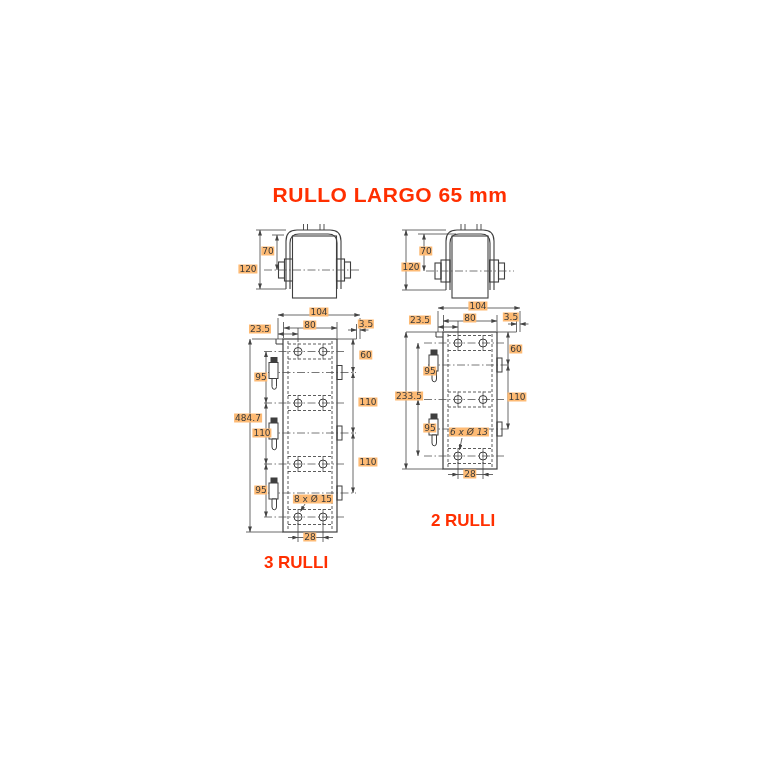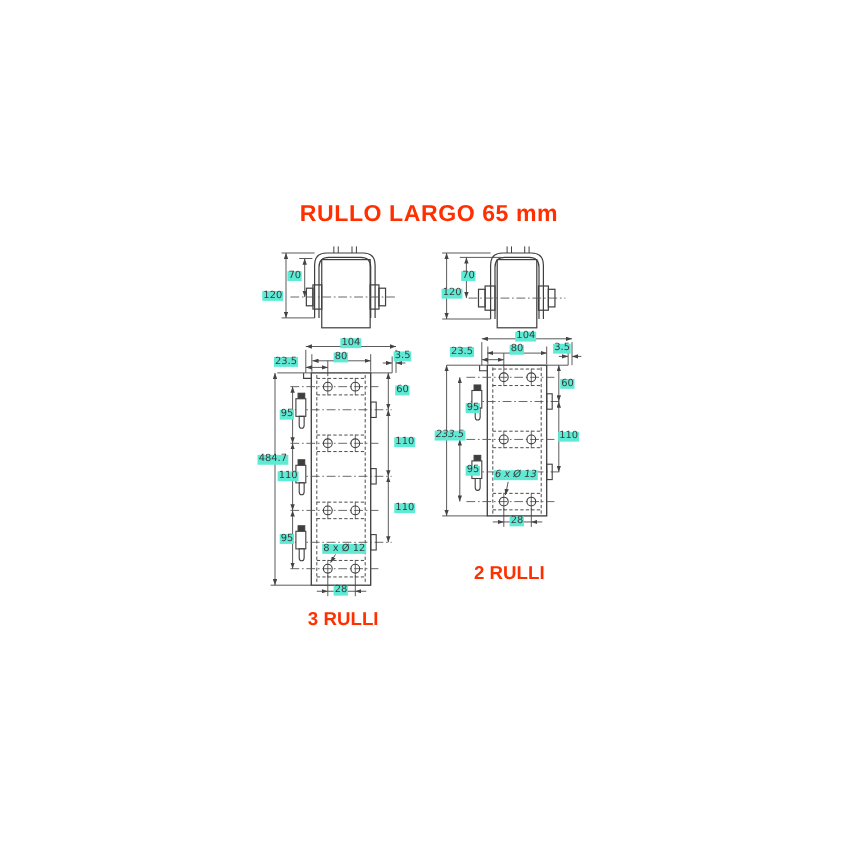--- a/index.html
+++ b/index.html
@@ -1,20 +1,20 @@
 <!DOCTYPE html>
 <html><head>
 <meta charset="utf-8">
 <style>
   html,body{margin:0;padding:0;background:#fff;}
   #canvas{position:relative;width:616px;height:768px;background:#fff;overflow:hidden;
           font-family:"DejaVu Sans",sans-serif;}
   #drawing{position:absolute;left:0;top:0;}
   .dim{position:absolute;transform:translate(-50%,-50%);font:9px "DejaVu Sans",sans-serif;
-       color:#3a3a3a;background:#5eead4;padding:0 1px;white-space:nowrap;line-height:1;}
+       color:#3a3a3a;background:#fdba74;padding:0 1px;white-space:nowrap;line-height:1;}
   .title{position:absolute;transform:translate(-50%,-50%);font:bold 21px "Liberation Sans",sans-serif;
          color:#ff2f00;white-space:nowrap;letter-spacing:0.5px;}
   .variant{position:absolute;transform:translate(-50%,-50%);font:bold 17px "Liberation Sans",sans-serif;
            color:#ff2f00;white-space:nowrap;}
 </style>
 </head>
 <body>
 
 <div id="canvas">
 
@@ -211,28 +211,28 @@
   <span class="dim" style="left:260px;top:329px;">23.5</span>
   <span class="dim" style="left:366px;top:324px;">3.5</span>
   <span class="dim" style="left:248px;top:418px;">484.7</span>
   <span class="dim" style="left:261px;top:377px;">95</span>
   <span class="dim" style="left:262px;top:433px;">110</span>
   <span class="dim" style="left:261px;top:490px;">95</span>
   <span class="dim" style="left:366px;top:355px;">60</span>
   <span class="dim" style="left:368px;top:402px;">110</span>
   <span class="dim" style="left:368px;top:462px;">110</span>
   <span class="dim" style="left:310px;top:537px;">28</span>
-  <span class="dim" style="left:313px;top:499px;">8 x Ø 12</span>
-  <div class="variant" style="left:312px;top:563px;">3 RULLI</div>
+  <span class="dim" style="left:313px;top:499px;">8 x Ø 15</span>
+  <div class="variant" style="left:296px;top:563px;">3 RULLI</div>
 
   <span class="dim" style="left:478px;top:306px;">104</span>
   <span class="dim" style="left:470px;top:318px;">80</span>
   <span class="dim" style="left:420px;top:320px;">23.5</span>
   <span class="dim" style="left:511px;top:317px;">3.5</span>
-  <span class="dim" style="left:409px;top:396px;font-style:italic;">233.5</span>
+  <span class="dim" style="left:409px;top:396px;">233.5</span>
   <span class="dim" style="left:430px;top:371px;">95</span>
   <span class="dim" style="left:430px;top:428px;">95</span>
   <span class="dim" style="left:516px;top:349px;">60</span>
   <span class="dim" style="left:517px;top:397px;">110</span>
   <span class="dim" style="left:470px;top:474px;">28</span>
   <span class="dim" style="left:469px;top:432px;font-style:italic;">6 x Ø 13</span>
   <div class="variant" style="left:463px;top:521px;">2 RULLI</div>
 
 </div>
 

